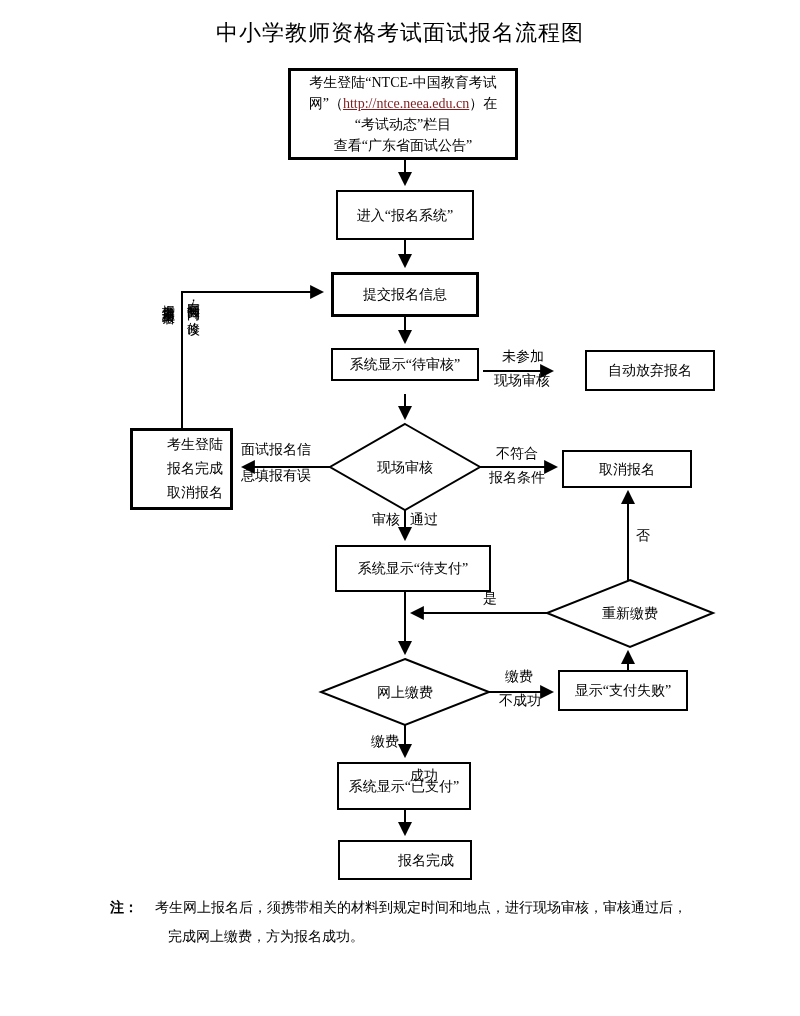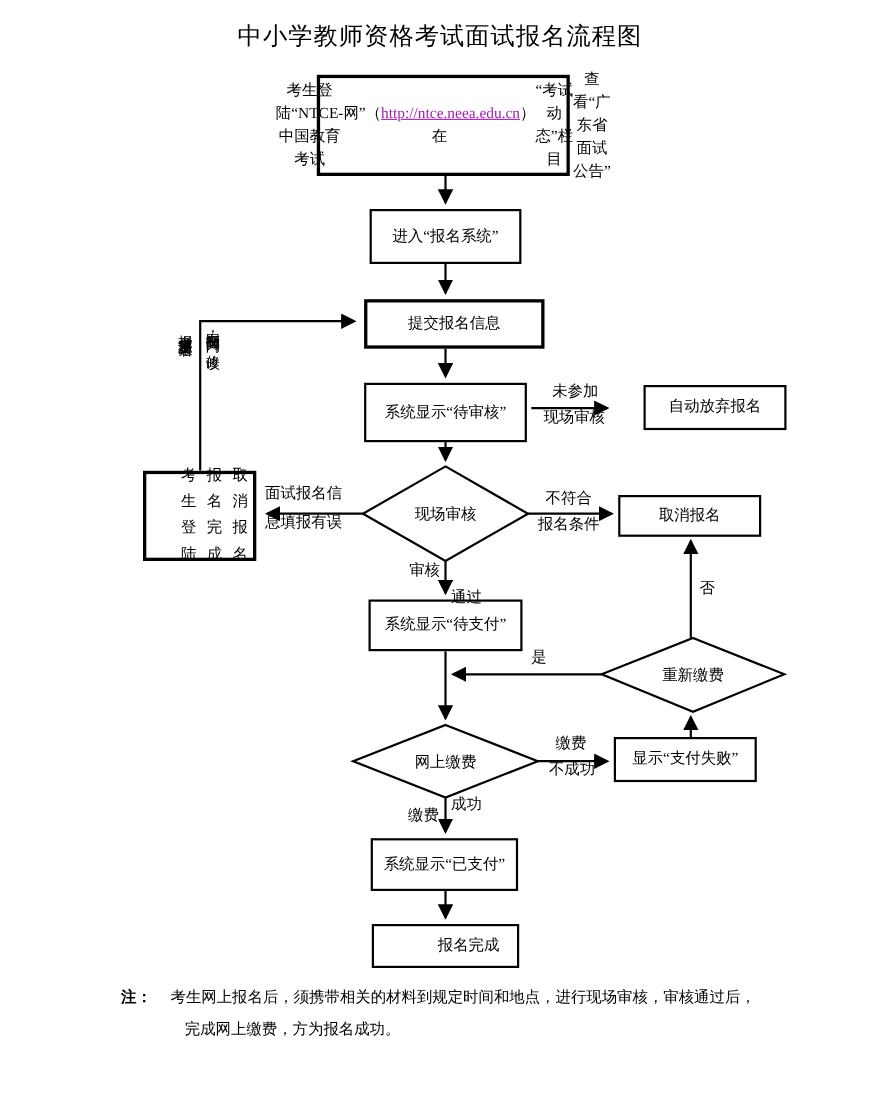--- a/index.html
+++ b/index.html
@@ -7,32 +7,32 @@
     position:relative;width:800px;height:1016px;background:#ffffff;
     font-family:"Liberation Serif","DejaVu Serif",serif;color:#000;
     overflow:hidden;
   }
   #page-title{
     position:absolute;left:0;top:18px;width:800px;text-align:center;
     font-size:22px;font-weight:normal;letter-spacing:1px;
   }
   .box{
     position:absolute;border:2px solid #000;background:#fff;
-    display:flex;flex-direction:row;align-items:center;justify-content:center;
+    display:flex;flex-direction:column;align-items:center;justify-content:center;
     text-align:center;font-size:14px;line-height:21px;box-sizing:border-box;
   }
   .box.thick{border-width:3px;}
   .lbl{position:absolute;font-size:14px;line-height:16px;white-space:nowrap;}
   .lbl.ctr{text-align:center;}
   .vtext{
     position:absolute;writing-mode:vertical-rl;text-orientation:upright;
     font-size:13px;letter-spacing:1px;line-height:16px;white-space:nowrap;
   }
   svg#flow-lines{position:absolute;left:0;top:0;}
-  a.url{color:#a21caf;text-decoration:underline;}
+  a.url{color:#7f1d1d;text-decoration:underline;}
   .note{position:absolute;font-size:14px;line-height:17px;white-space:nowrap;}
   .note.b{font-weight:bold;}
   .dlabel{position:absolute;font-size:14px;text-align:center;}
 </style>
 </head>
 <body>
 
 <div id="canvas">
 
   <svg id="flow-lines" width="800" height="1016" viewBox="0 0 800 1016">
@@ -78,35 +78,35 @@
 
   <div class="box thick" style="left:288px;top:68px;width:230px;height:92px;">
     <div>考生登陆“NTCE-中国教育考试</div>
     <div><span>网”（</span><a class="url" href="#">http://ntce.neea.edu.cn</a><span>）在</span></div>
     <div>“考试动态”栏目</div>
     <div>查看“广东省面试公告”</div>
   </div>
 
   <div class="box" style="left:336px;top:190px;width:138px;height:50px;">进入“报名系统”</div>
 
-  <div class="box thick" style="left:331px;top:272px;width:164px;height:45px;">提交报名信息</div>
+  <div class="box thick" style="left:331px;top:272px;width:148px;height:45px;">提交报名信息</div>
 
-  <div class="box" style="left:331px;top:348px;width:148px;height:54px;">系统显示“待审核”</div>
+  <div class="box" style="left:331px;top:348px;width:148px;height:33px;">系统显示“待审核”</div>
 
   <div class="box" style="left:558px;top:350px;width:130px;height:41px;margin-left:27px;">自动放弃报名</div>
 
   <div class="box thick" style="left:130px;top:428px;width:103px;height:82px;line-height:24px;padding-left:27px;">
     <div>考生登陆</div>
     <div>报名完成</div>
     <div>取消报名</div>
   </div>
 
   <div class="box" style="left:562px;top:450px;width:130px;height:38px;">取消报名</div>
 
-  <div class="box" style="left:335px;top:545px;width:140px;height:47px;">系统显示“待支付”</div>
+  <div class="box" style="left:335px;top:545px;width:156px;height:47px;">系统显示“待支付”</div>
 
   <div class="box" style="left:558px;top:670px;width:130px;height:41px;">显示“支付失败”</div>
 
   <div class="box" style="left:337px;top:762px;width:134px;height:48px;">系统显示“已支付”</div>
 
   <div class="box" style="left:338px;top:840px;width:134px;height:40px;padding-left:42px;">报名完成</div>
 
   <div class="dlabel" style="left:330px;top:459px;width:150px;">现场审核</div>
   <div class="dlabel" style="left:547px;top:605px;width:166px;">重新缴费</div>
   <div class="dlabel" style="left:321px;top:684px;width:168px;text-align:center;">网上缴费</div>
@@ -114,31 +114,31 @@
   <div class="lbl ctr" style="left:494px;top:349px;width:58px;">未参加</div>
   <div class="lbl ctr" style="left:487px;top:373px;width:70px;">现场审核</div>
 
   <div class="lbl" style="left:241px;top:442px;">面试报名信</div>
   <div class="lbl" style="left:241px;top:468px;">息填报有误</div>
 
   <div class="vtext" style="left:160px;top:294px;height:122px;">报考信息重新报名</div>
   <div class="vtext" style="left:185px;top:292px;height:138px;">在网报时间内，修改</div>
 
   <div class="lbl" style="left:372px;top:512px;">审核</div>
-  <div class="lbl" style="left:410px;top:512px;margin-top:24px;">通过</div>
+  <div class="lbl" style="left:410px;top:512px;">通过</div>
 
   <div class="lbl ctr" style="left:493px;top:446px;width:48px;">不符合</div>
   <div class="lbl ctr" style="left:487px;top:470px;width:60px;">报名条件</div>
 
   <div class="lbl" style="left:636px;top:528px;">否</div>
   <div class="lbl" style="left:483px;top:591px;">是</div>
 
   <div class="lbl" style="left:505px;top:669px;">缴费</div>
   <div class="lbl" style="left:499px;top:693px;">不成功</div>
 
   <div class="lbl" style="left:371px;top:734px;">缴费</div>
-  <div class="lbl" style="left:410px;top:724px;text-align:right;">成功</div>
+  <div class="lbl" style="left:410px;top:768px;text-align:right;">成功</div>
 
   <div class="note b" style="left:110px;top:899px;">注：</div>
   <div class="note" style="left:155px;top:899px;">考生网上报名后，须携带相关的材料到规定时间和地点，进行现场审核，审核通过后，</div>
   <div class="note" style="left:168px;top:928px;">完成网上缴费，方为报名成功。</div>
 
 </div>
 
 </body></html>

